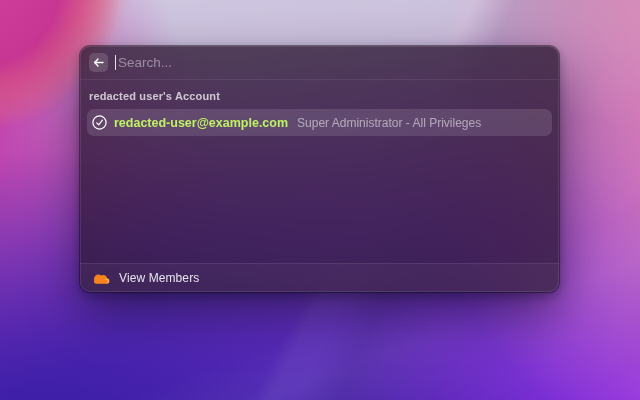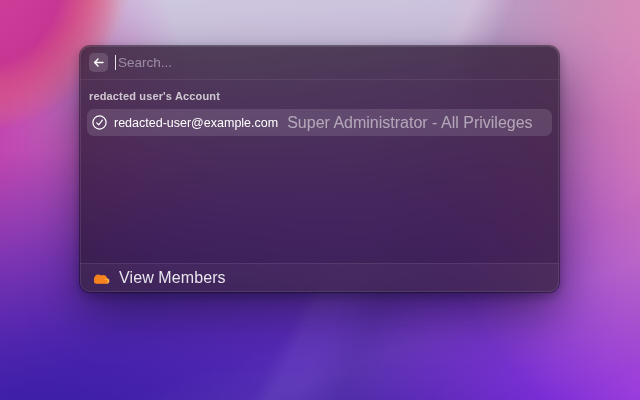--- a/index.html
+++ b/index.html
@@ -88,41 +88,41 @@
   .account-row {
     margin: 0 7px; height: 27px; flex: 0 0 27px;
     border-radius: 7px;
     background: rgba(255,255,255,0.12);
     display: flex; align-items: center;
     padding: 0 8px 0 5px;
     cursor: pointer;
   }
   .check-icon { flex: 0 0 15px; display: flex; margin-right: 7px; }
   .account-email {
-    font-size: 12.5px; font-weight: 400; color: #ffffff;
+    font-size: 12.5px; font-weight: 700; color: #bef264;
     white-space: nowrap;
   }
   .account-role {
     margin-left: 9px;
-    font-size: 16px; font-weight: 400;
+    font-size: 12px; font-weight: 400;
     color: rgba(255,255,255,0.52);
     white-space: nowrap;
   }
 
   
   .footer {
     height: 29px; flex: 0 0 29px;
     border-top: 1px solid rgba(255,255,255,0.08);
     background: rgba(255,255,255,0.035);
     display: flex; align-items: center;
     padding: 0 12px; gap: 9px;
     cursor: pointer;
   }
   .footer-label {
-    font-size: 16px; font-weight: 500;
+    font-size: 12px; font-weight: 500;
     color: rgba(255,255,255,0.88);
     letter-spacing: 0.1px;
   }
 </style>
 </head>
 <body>
 
 <div class="wallpaper"></div>
 <div class="wallpaper-waves"></div>
 

